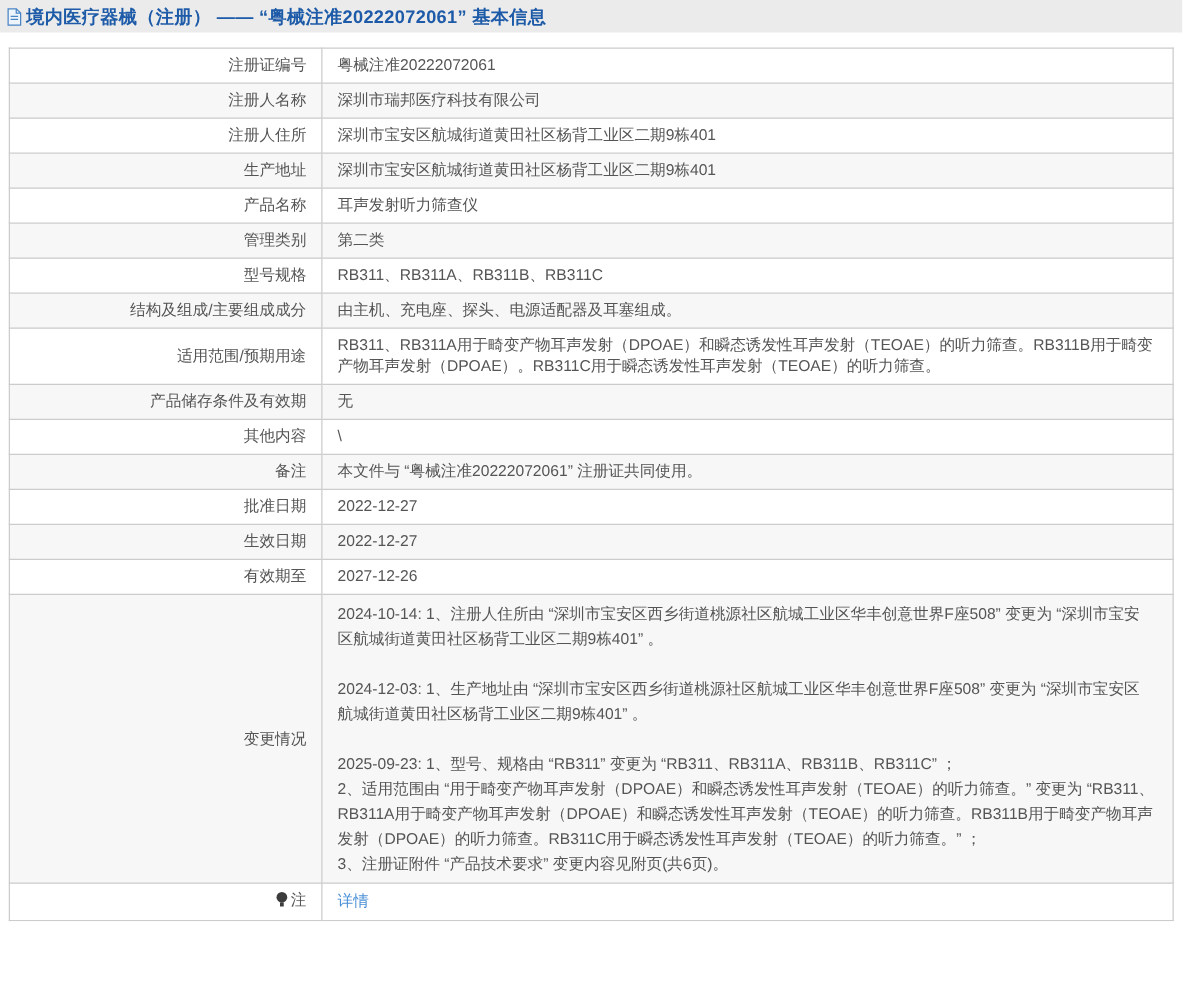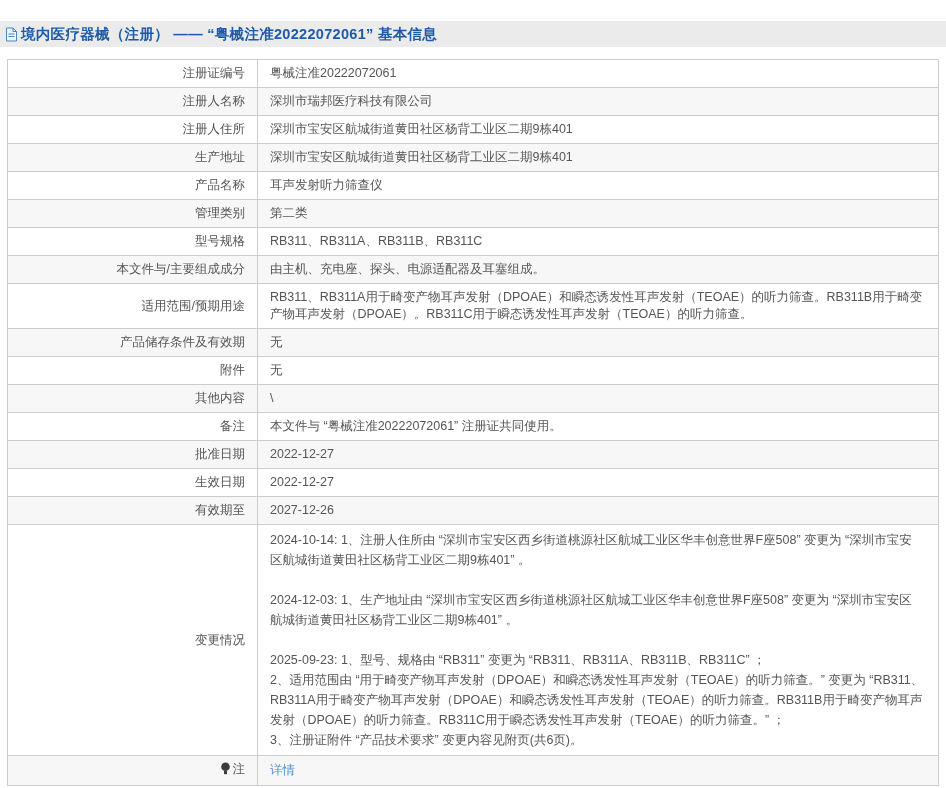--- a/index.html
+++ b/index.html
@@ -9,21 +9,20 @@
     font-family: "Liberation Sans", "DejaVu Sans", sans-serif;
   }
   
   .title-bar {
     width: 946px;
     height: 26px;
     background: #ebebeb;
     display: flex;
     align-items: center;
     padding-left: 5px;
-    margin-top: 21px;
   }
   .doc-icon {
     display: inline-flex;
     align-items: center;
     margin-right: 3px;
     flex: 0 0 auto;
   }
   .page-title {
     font-size: 14.5px;
     font-weight: bold;
@@ -116,33 +115,29 @@
       </tr>
       <tr>
         <th>管理类别</th>
         <td>第二类</td>
       </tr>
       <tr>
         <th>型号规格</th>
         <td>RB311、RB311A、RB311B、RB311C</td>
       </tr>
       <tr>
-        <th>本文件与/主要组成成分</th>
+        <th>结构及组成/主要组成成分</th>
         <td>由主机、充电座、探头、电源适配器及耳塞组成。</td>
       </tr>
       <tr>
         <th>适用范围/预期用途</th>
         <td class="tall">RB311、RB311A用于畸变产物耳声发射（DPOAE）和瞬态诱发性耳声发射（TEOAE）的听力筛查。RB311B用于畸变产物耳声发射（DPOAE）。RB311C用于瞬态诱发性耳声发射（TEOAE）的听力筛查。</td>
       </tr>
       <tr>
         <th>产品储存条件及有效期</th>
-        <td>无</td>
-      </tr>
-      <tr>
-        <th>附件</th>
         <td>无</td>
       </tr>
       <tr>
         <th>其他内容</th>
         <td>\</td>
       </tr>
       <tr>
         <th>备注</th>
         <td>本文件与 “粤械注准20222072061” 注册证共同使用。</td>
       </tr>

